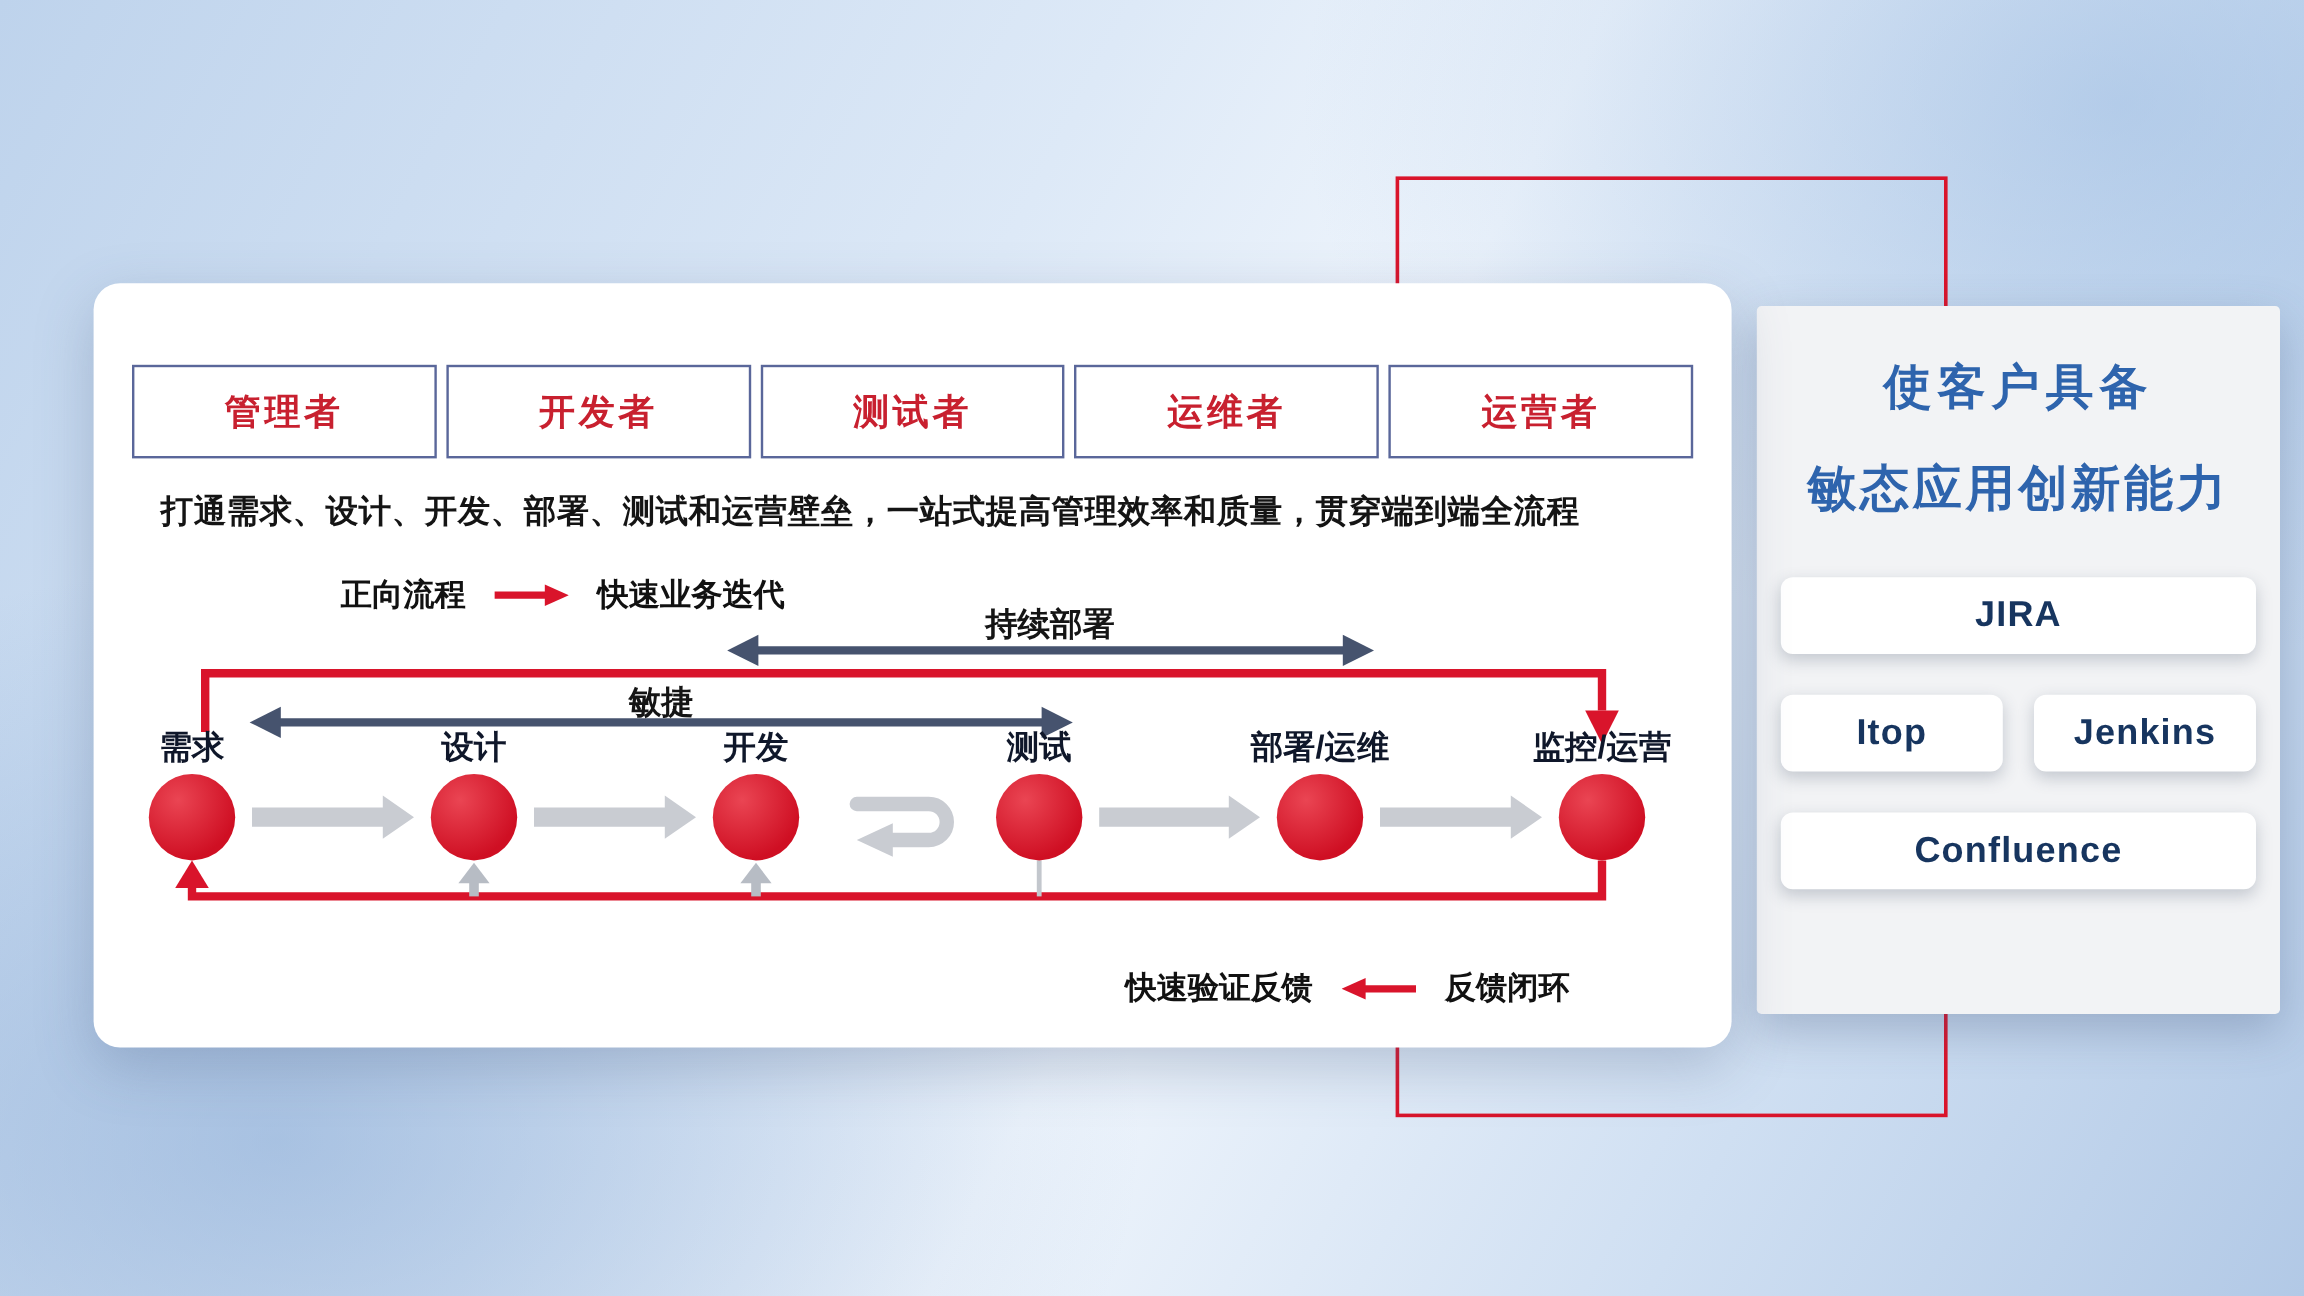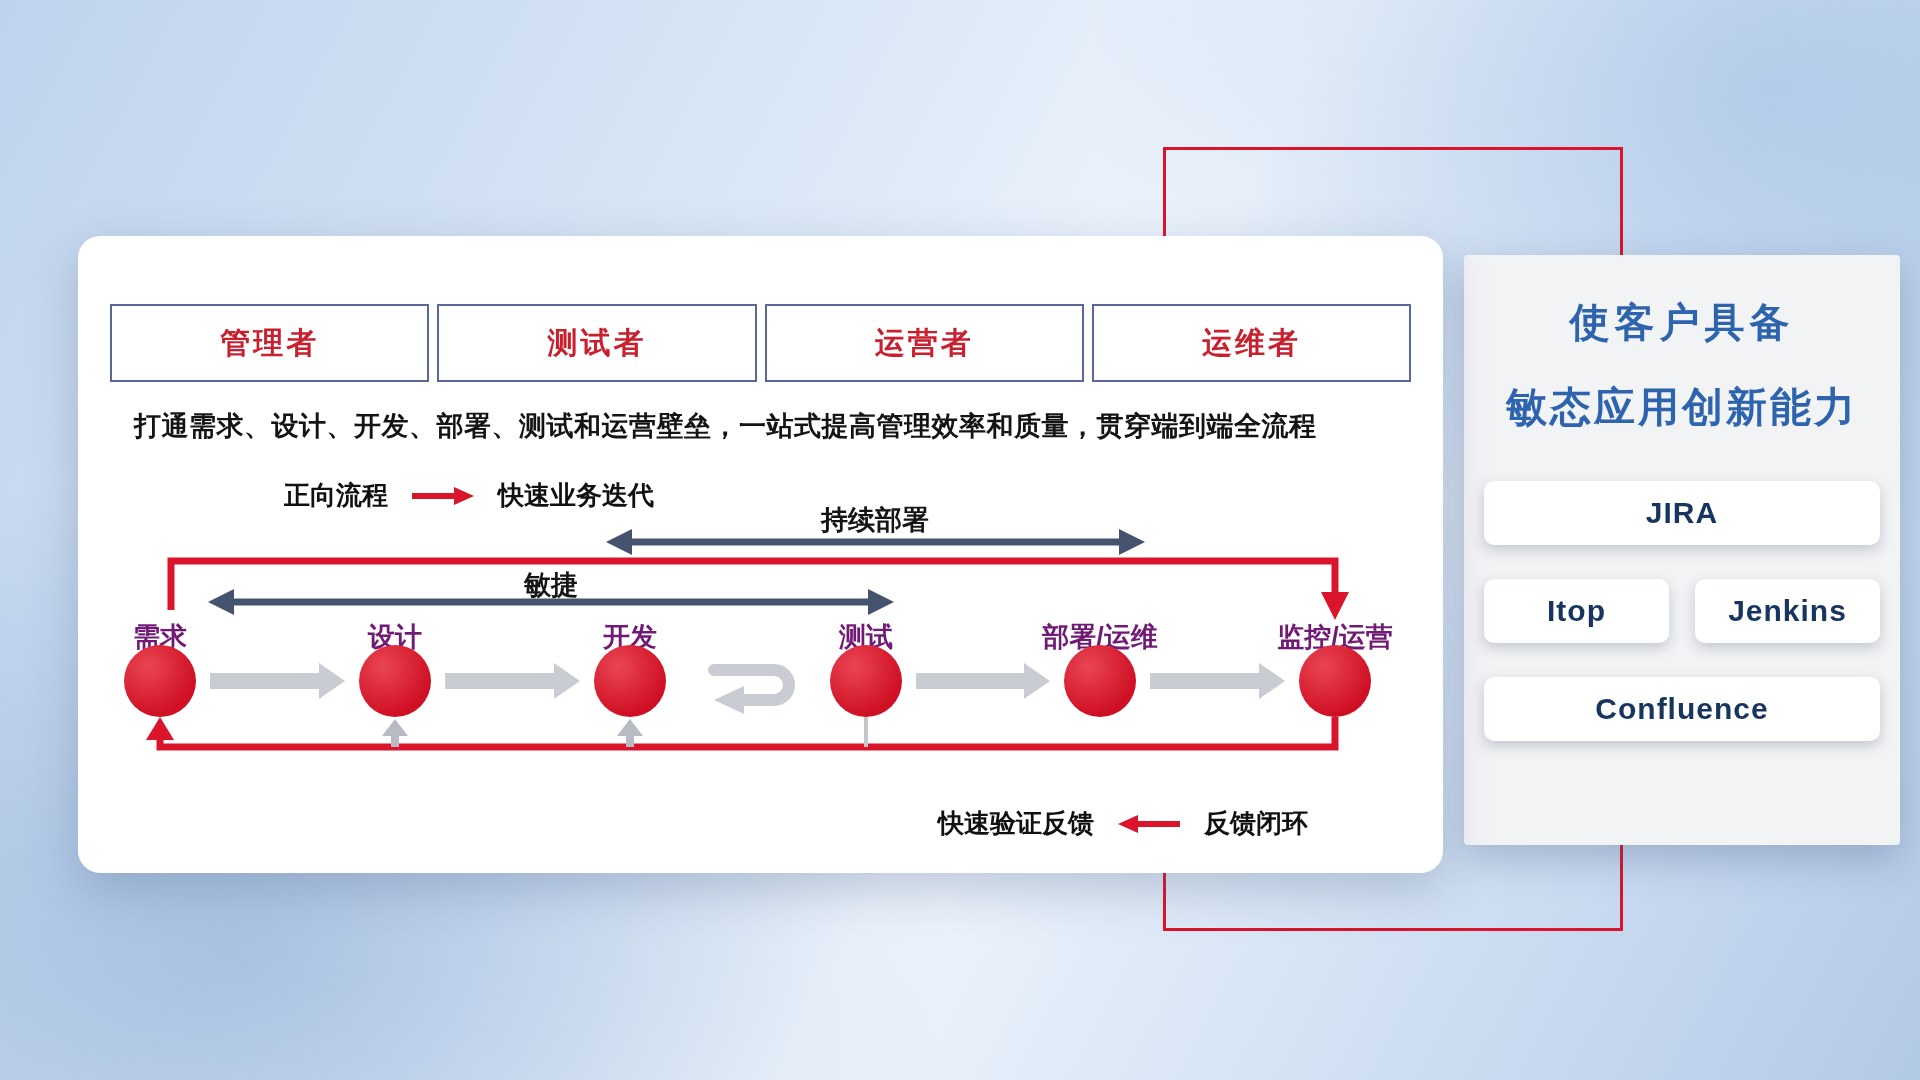--- a/index.html
+++ b/index.html
@@ -54,22 +54,22 @@
     font-size:27px; font-weight:bold; color:#141414; letter-spacing:0.5px;
   }
   .legend { position:absolute; display:flex; align-items:center; gap:24px;
     font-size:26px; font-weight:bold; color:#111; }
   .legend-forward { left:206px; top:242px; }
   .legend-feedback { left:860px; top:570px; }
 
   .diagram-svg { position:absolute; left:0; top:0; width:1365px; height:637px; }
 
   .stage-label {
-    position:absolute; top:383px; width:220px; margin-left:-110px;
-    text-align:center; font-size:27px; font-weight:bold; color:#701a75; z-index:5;
+    position:absolute; top:369px; width:220px; margin-left:-110px;
+    text-align:center; font-size:27px; font-weight:bold; color:#0f172a; z-index:5;
   }
   .stage-circle {
     position:absolute; top:409px; width:72px; height:72px; margin-left:-36px;
     border-radius:50%; z-index:6;
     background:radial-gradient(circle at 34% 30%, #ea4553, #cf0f23 72%);
   }
   .span-label {
     position:absolute; margin-left:-120px; width:240px; text-align:center;
     font-size:27px; font-weight:bold; color:#151515; z-index:5; background:transparent;
   }
@@ -95,23 +95,24 @@
     <div class="tools-row">
       <div class="tool-btn">Confluence</div>
     </div>
   </div>
 </aside>
 
 <section class="card">
 
   <div class="roles">
     <div class="role-box">管理者</div>
+    <div class="role-box">开发者</div>
     <div class="role-box">测试者</div>
+    <div class="role-box">运维者</div>
     <div class="role-box">运营者</div>
-    <div class="role-box">运维者</div>
   </div>
 
   <div class="subtitle">打通需求、设计、开发、部署、测试和运营壁垒，一站式提高管理效率和质量，贯穿端到端全流程</div>
 
   <div class="legend legend-forward">
     <span>正向流程</span>
     <svg width="62" height="22" viewBox="0 0 62 22">
       <line x1="0" y1="11" x2="44" y2="11" stroke="#d9142b" stroke-width="6"></line>
       <polygon points="62,11 42,2 42,20" fill="#d9142b"></polygon>
     </svg>

